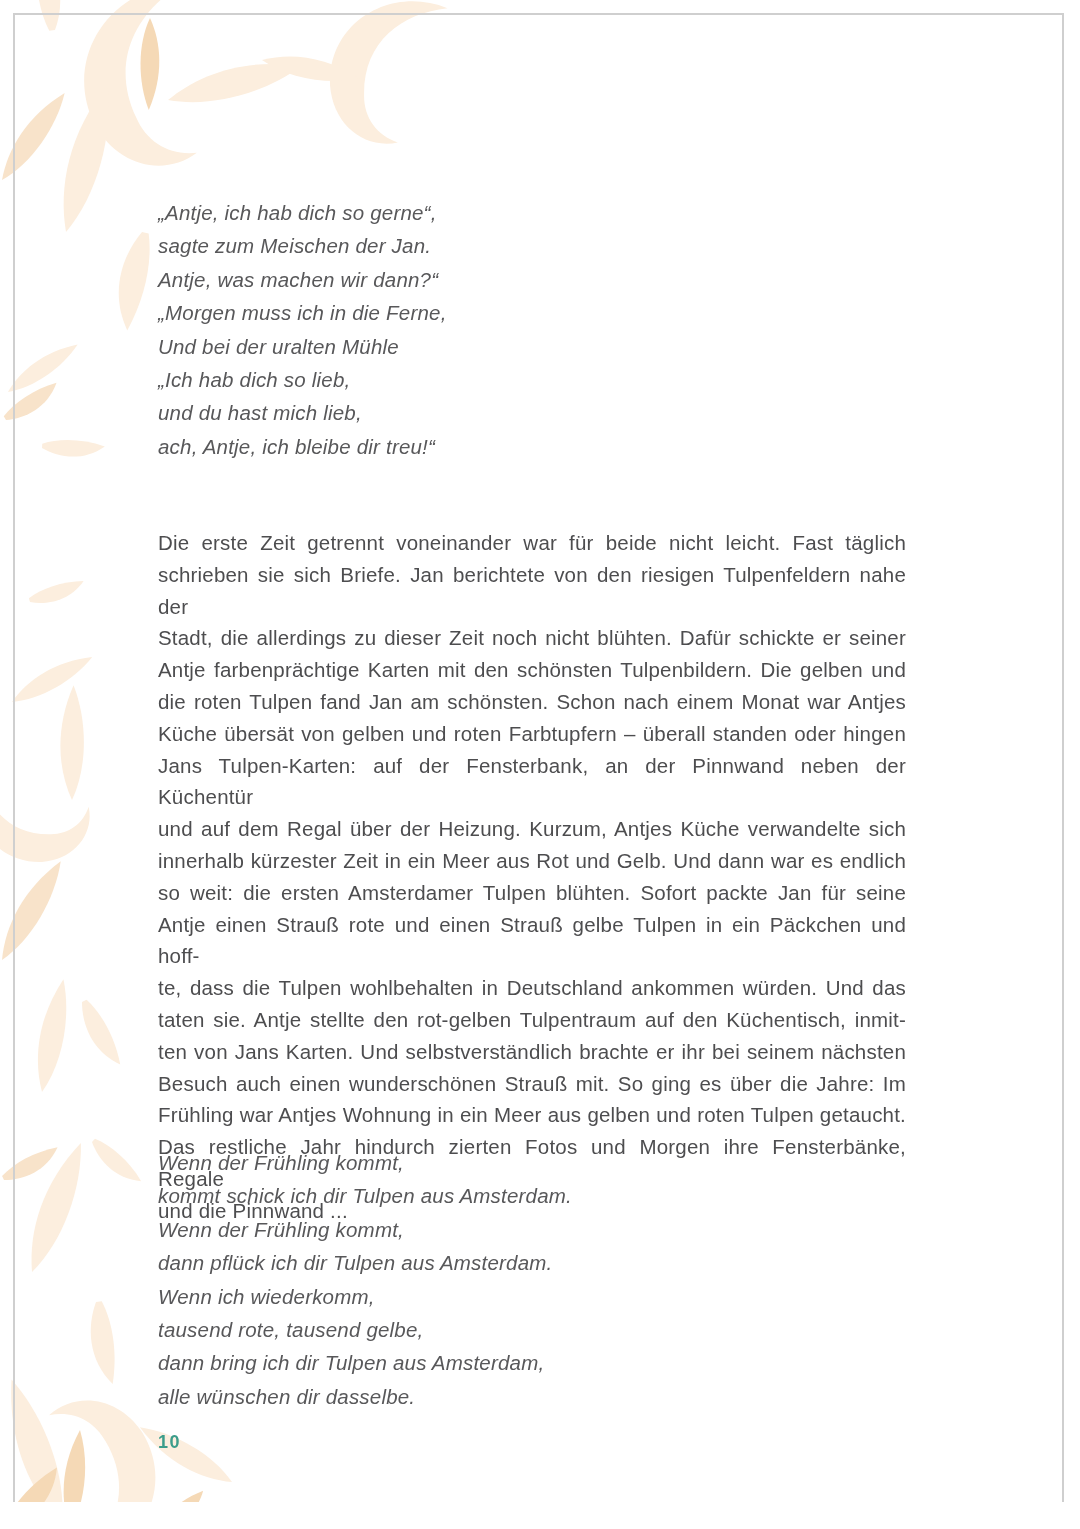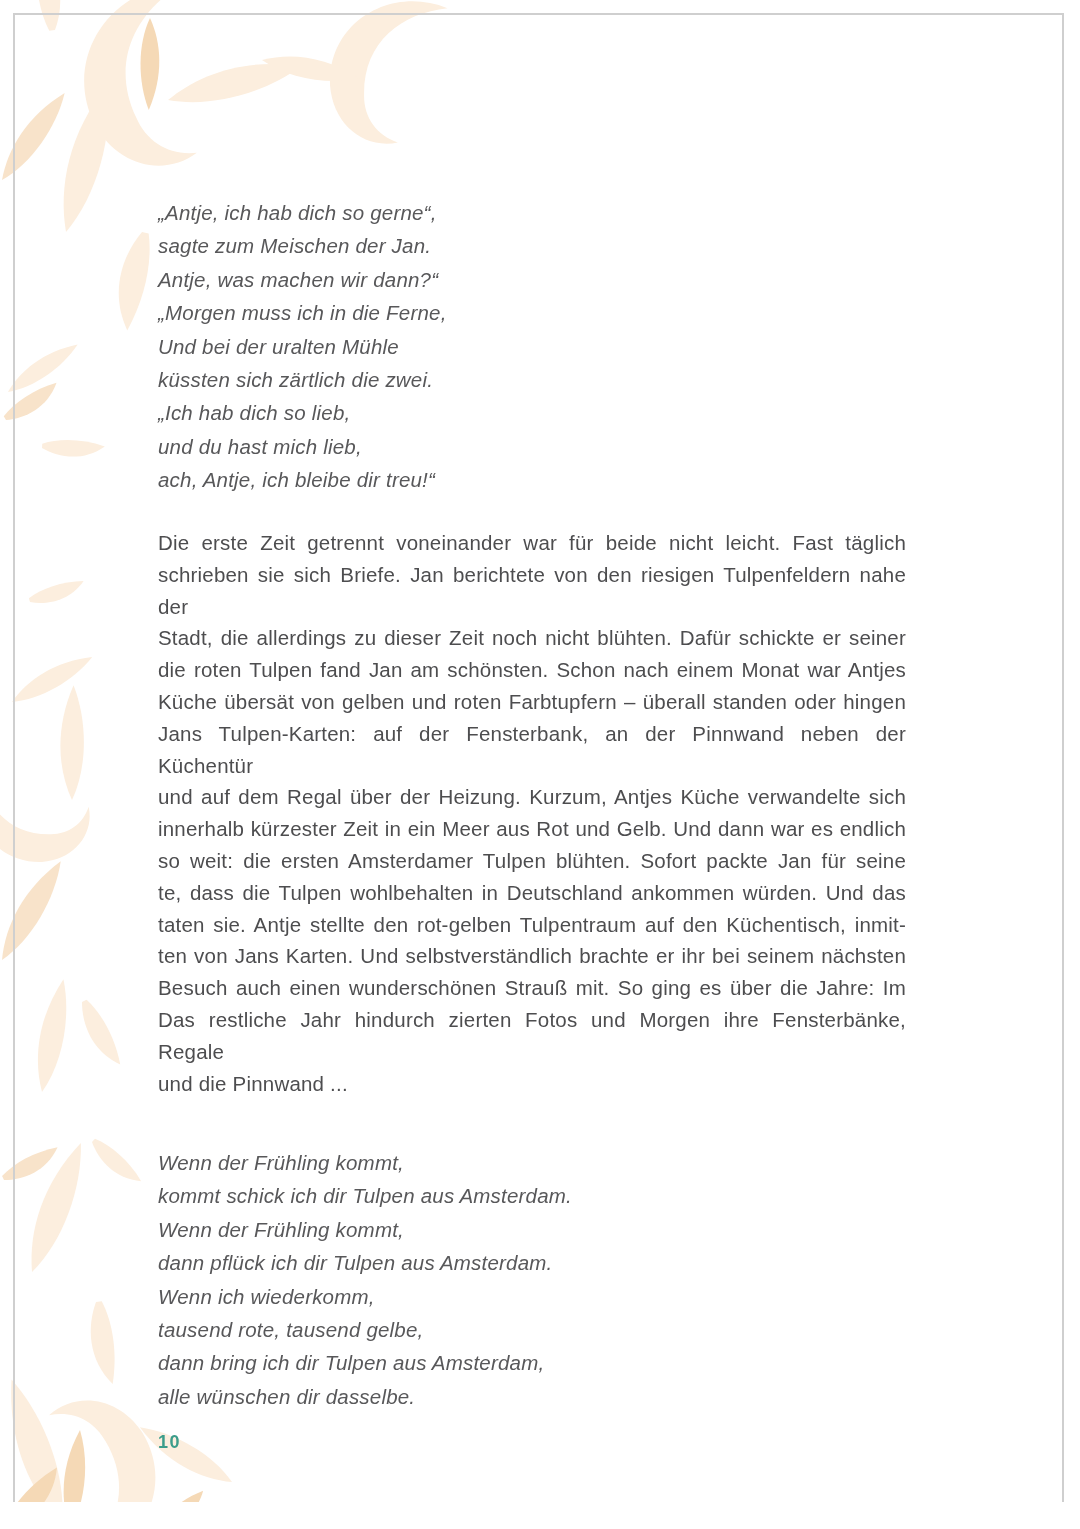--- a/index.html
+++ b/index.html
@@ -115,40 +115,42 @@
   </svg>
 
   <div class="border-frame"></div>
 
   <div class="poem poem-top">
       <div class="poem-line">„Antje, ich hab dich so gerne“,</div>
       <div class="poem-line">sagte zum Meischen der Jan.</div>
       <div class="poem-line">Antje, was machen wir dann?“</div>
       <div class="poem-line">„Morgen muss ich in die Ferne,</div>
       <div class="poem-line">Und bei der uralten Mühle</div>
-      <div class="poem-line">küssten sich zärtlich die zwei.</div>
       <div class="poem-line">„Ich hab dich so lieb,</div>
       <div class="poem-line">und du hast mich lieb,</div>
       <div class="poem-line">ach, Antje, ich bleibe dir treu!“</div>
     </div>
 
   <div class="body-paragraph">
       <div class="body-line">Die erste Zeit getrennt voneinander war für beide nicht leicht. Fast täglich</div>
       <div class="body-line">schrieben sie sich Briefe. Jan berichtete von den riesigen Tulpenfeldern nahe der</div>
       <div class="body-line">Stadt, die allerdings zu dieser Zeit noch nicht blühten. Dafür schickte er seiner</div>
+      <div class="body-line">Antje farbenprächtige Karten mit den schönsten Tulpenbildern. Die gelben und</div>
       <div class="body-line">die roten Tulpen fand Jan am schönsten. Schon nach einem Monat war Antjes</div>
       <div class="body-line">Küche übersät von gelben und roten Farbtupfern – überall standen oder hingen</div>
       <div class="body-line">Jans Tulpen-Karten: auf der Fensterbank, an der Pinnwand neben der Küchentür</div>
       <div class="body-line">und auf dem Regal über der Heizung. Kurzum, Antjes Küche verwandelte sich</div>
       <div class="body-line">innerhalb kürzester Zeit in ein Meer aus Rot und Gelb. Und dann war es endlich</div>
       <div class="body-line">so weit: die ersten Amsterdamer Tulpen blühten. Sofort packte Jan für seine</div>
+      <div class="body-line">Antje einen Strauß rote und einen Strauß gelbe Tulpen in ein Päckchen und hoff-</div>
       <div class="body-line">te, dass die Tulpen wohlbehalten in Deutschland ankommen würden. Und das</div>
       <div class="body-line">taten sie. Antje stellte den rot-gelben Tulpentraum auf den Küchentisch, inmit-</div>
       <div class="body-line">ten von Jans Karten. Und selbstverständlich brachte er ihr bei seinem nächsten</div>
       <div class="body-line">Besuch auch einen wunderschönen Strauß mit. So ging es über die Jahre: Im</div>
+      <div class="body-line">Frühling war Antjes Wohnung in ein Meer aus gelben und roten Tulpen getaucht.</div>
       <div class="body-line">Das restliche Jahr hindurch zierten Fotos und Morgen ihre Fensterbänke, Regale</div>
       <div class="body-line">und die Pinnwand ...</div>
     </div>
 
   <div class="poem poem-bottom">
       <div class="poem-line">Wenn der Frühling kommt,</div>
       <div class="poem-line">kommt schick ich dir Tulpen aus Amsterdam.</div>
       <div class="poem-line">Wenn der Frühling kommt,</div>
       <div class="poem-line">dann pflück ich dir Tulpen aus Amsterdam.</div>
       <div class="poem-line">Wenn ich wiederkomm,</div>

